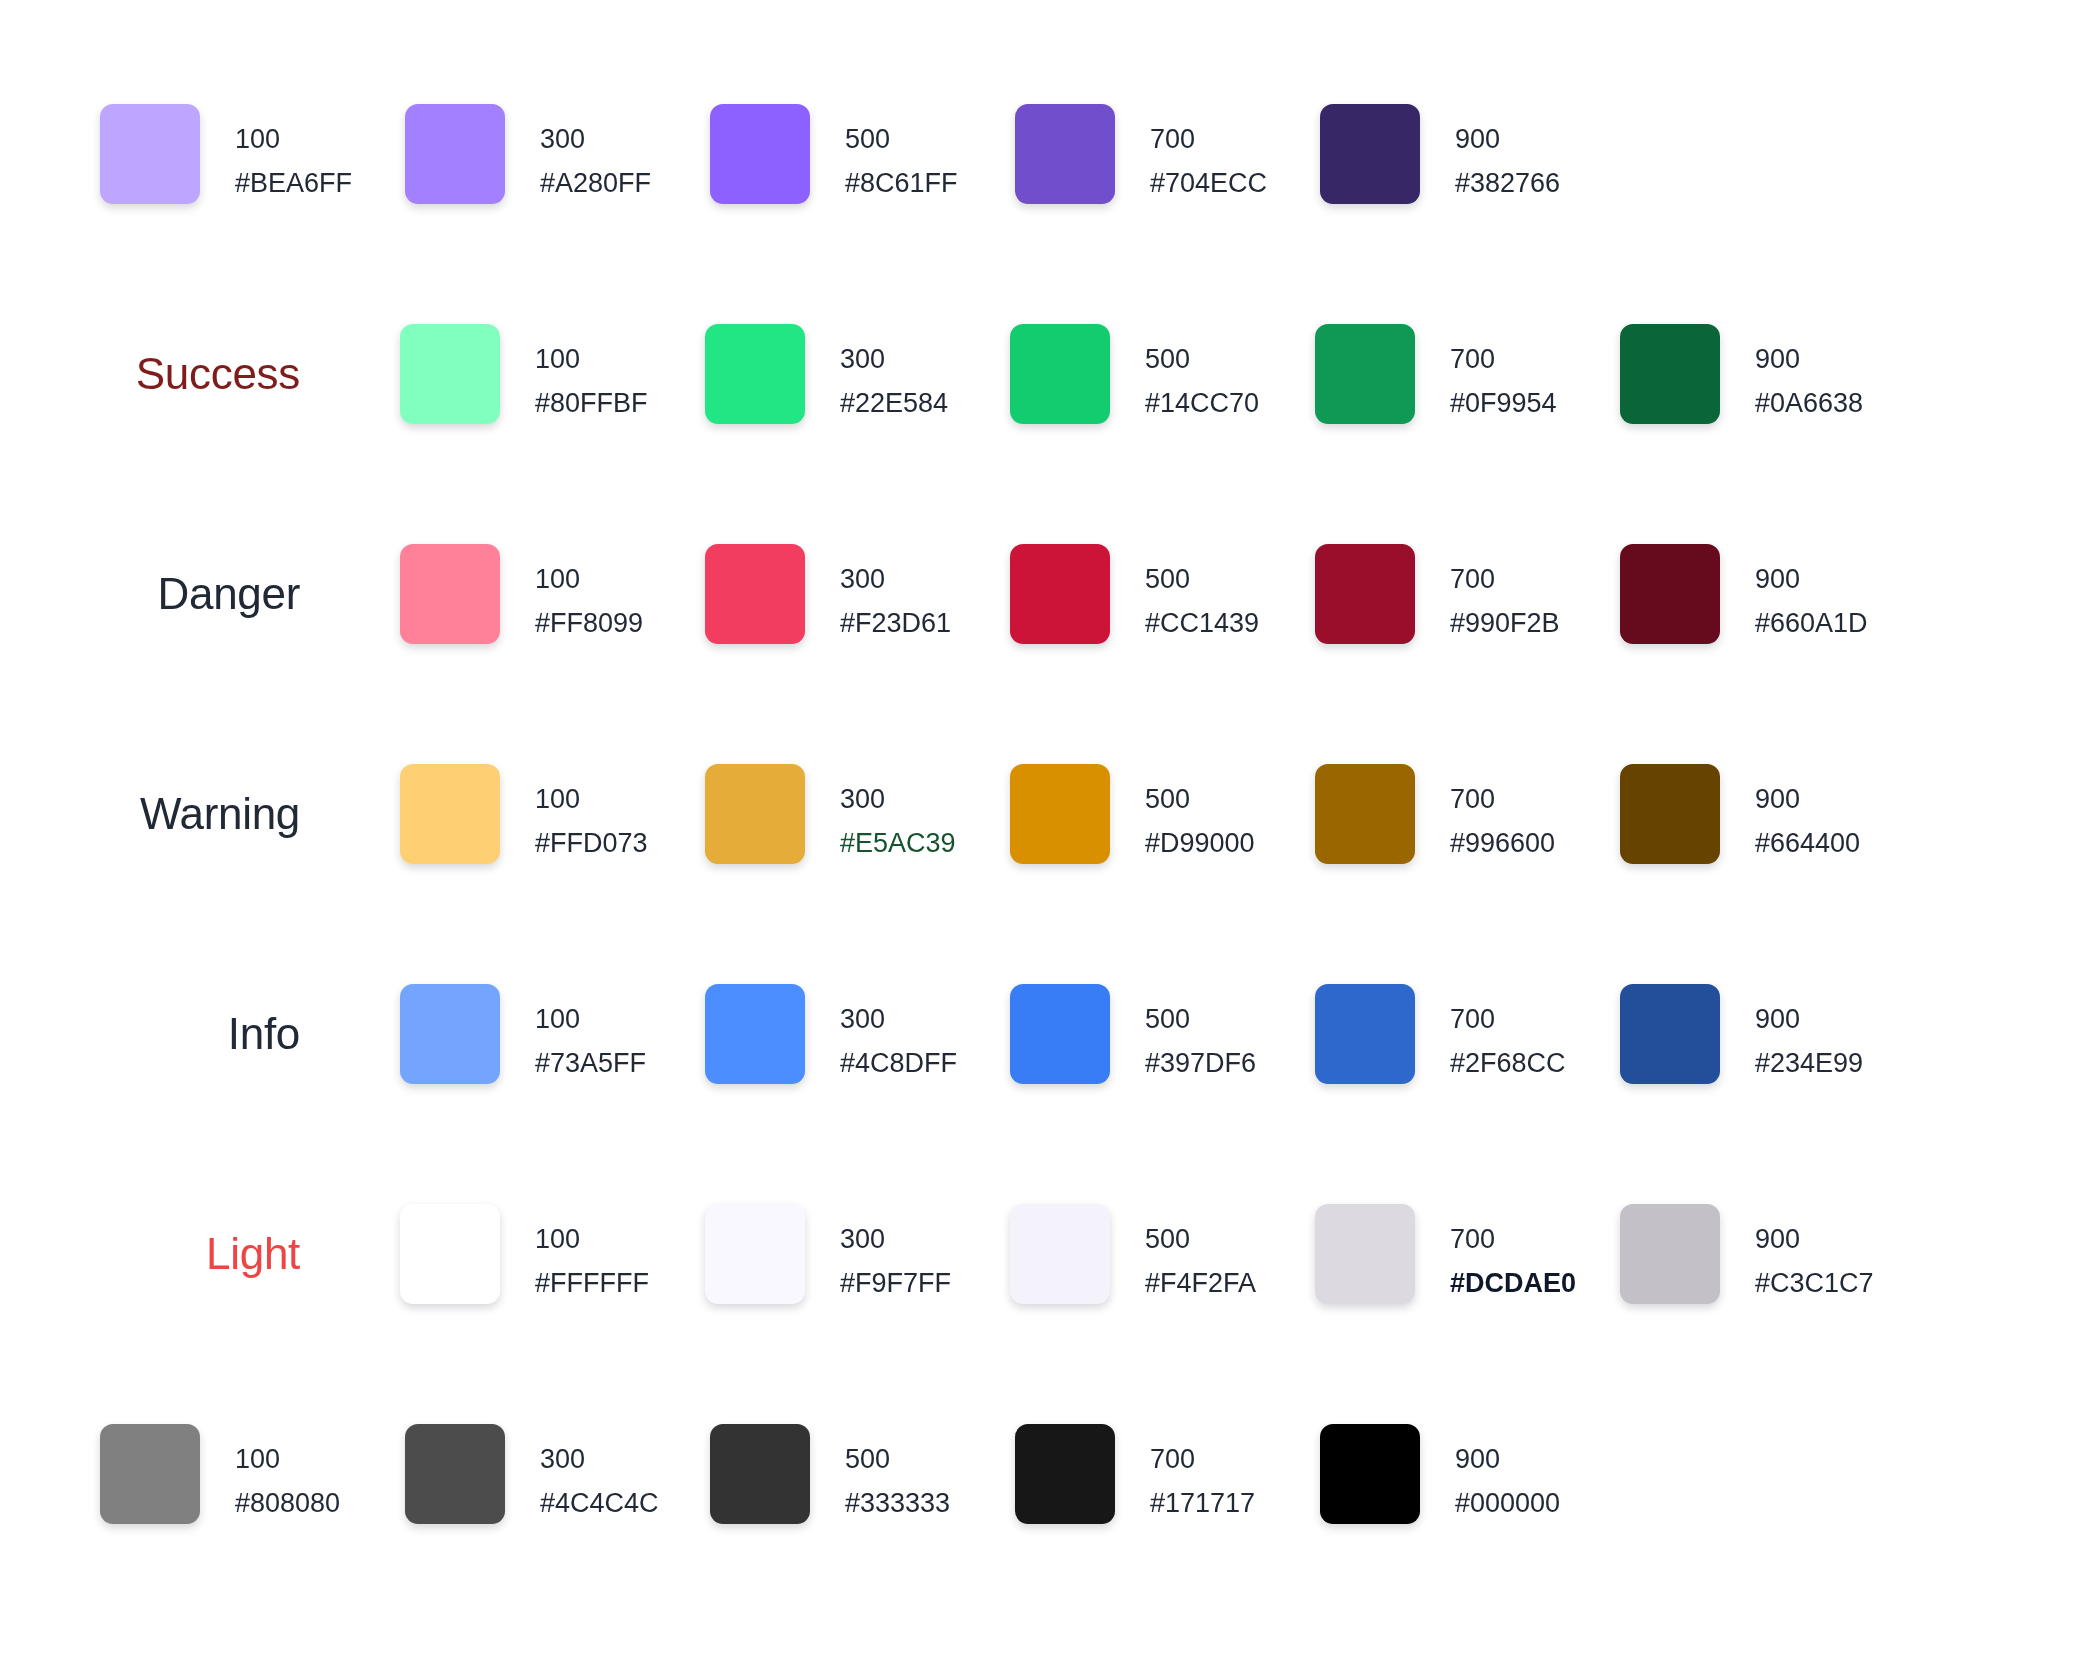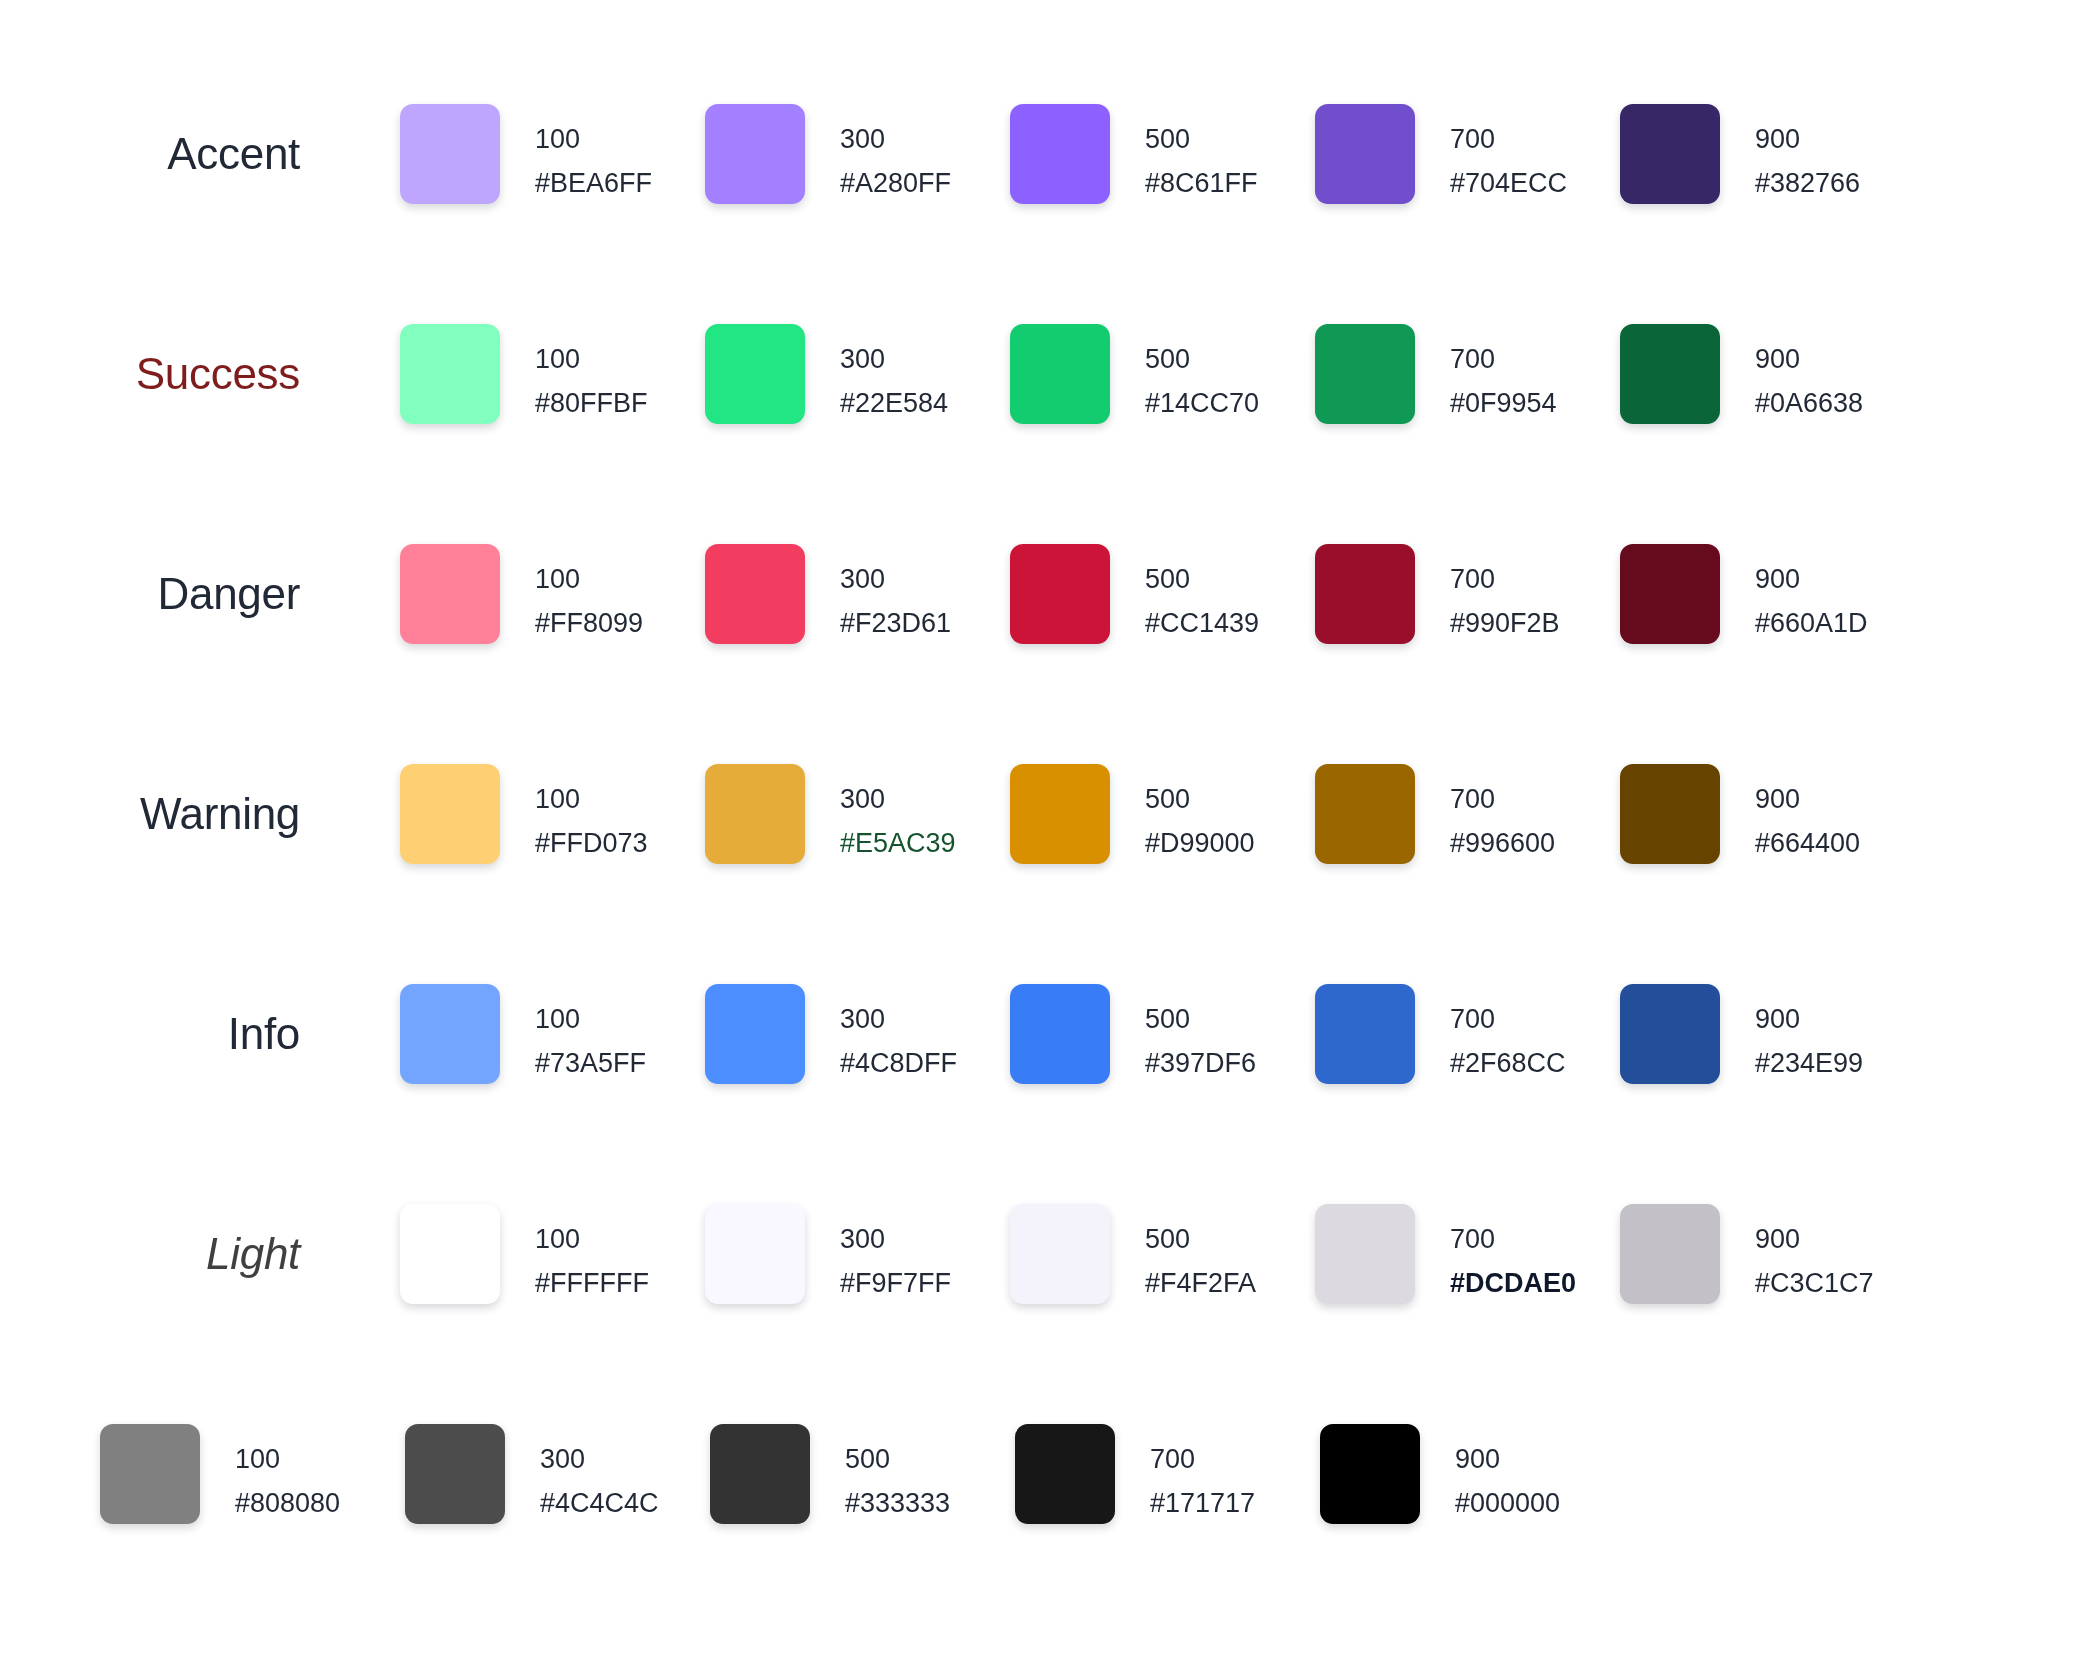--- a/index.html
+++ b/index.html
@@ -87,21 +87,20 @@
     line-height: 44px;
     color: #212836;
     white-space: nowrap;
   }
 </style>
 </head>
 <body>
 
 <div id="palette" style="background: rgb(255, 255, 255);">
     <div class="palette-row">
-      <div class="row-label" style="color: rgb(33, 40, 54);">Accent</div>
       <div class="swatch-track">
         <div class="swatch-cell">
           <div class="swatch-chip" style="background: rgb(190, 166, 255);"></div>
           <div class="swatch-meta">
             <div class="swatch-shade" style="color: rgb(33, 40, 54);">100</div>
             <div class="swatch-hex" style="color: rgb(33, 40, 54); text-align: right;">#BEA6FF</div>
           </div>
         </div>
         <div class="swatch-cell">
           <div class="swatch-chip" style="background: rgb(162, 128, 255);"></div>
@@ -287,21 +286,21 @@
         <div class="swatch-cell">
           <div class="swatch-chip" style="background: rgb(35, 78, 153);"></div>
           <div class="swatch-meta">
             <div class="swatch-shade" style="color: rgb(33, 40, 54);">900</div>
             <div class="swatch-hex" style="color: rgb(33, 40, 54);">#234E99</div>
           </div>
         </div>
       </div>
     </div>
     <div class="palette-row">
-      <div class="row-label" style="color: #404040; font-style: italic;">Light</div>
+      <div class="row-label" style="color: #ef4444;">Light</div>
       <div class="swatch-track">
         <div class="swatch-cell">
           <div class="swatch-chip" style="background: rgb(255, 255, 255);"></div>
           <div class="swatch-meta">
             <div class="swatch-shade" style="color: rgb(33, 40, 54);">100</div>
             <div class="swatch-hex" style="color: rgb(33, 40, 54);">#FFFFFF</div>
           </div>
         </div>
         <div class="swatch-cell">
           <div class="swatch-chip" style="background: rgb(249, 247, 255);"></div>

